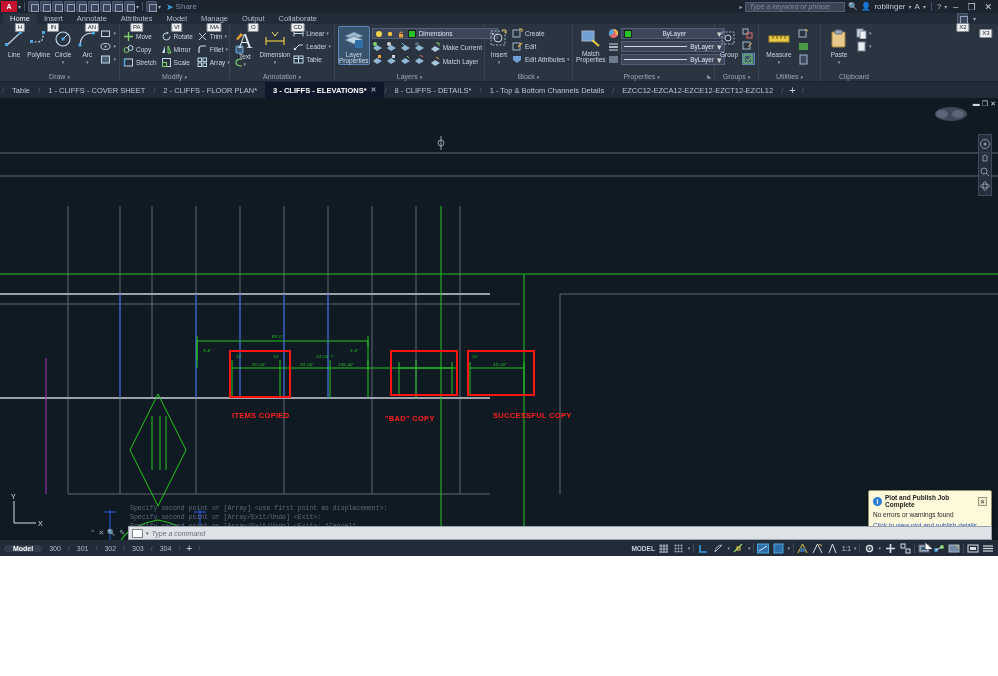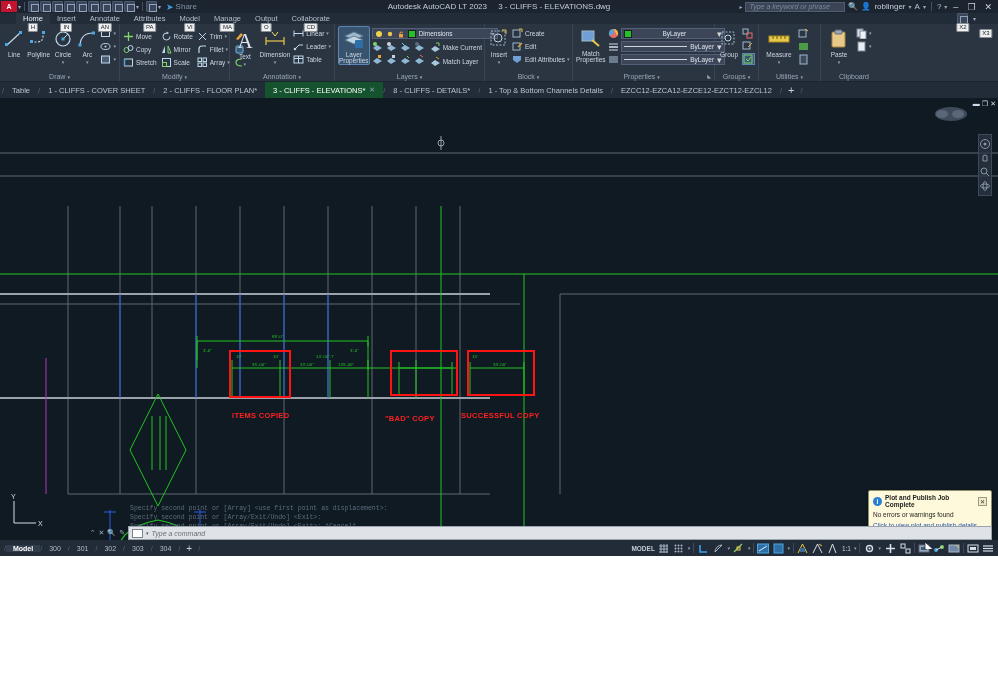--- a/index.html
+++ b/index.html
@@ -27,21 +27,21 @@
   .share-lbl { color:#7e8fa6; font-size:8px; }
   .title-center { position:absolute; left:0; right:0; text-align:center; color:#c3ccd8; font-size:8px; pointer-events:none; }
   .title-right { margin-left:auto; display:flex; align-items:center; gap:3px; padding-right:3px; }
   .searchbox { width:100px; height:10px; background:#3a4455; border:1px solid #515d72; display:flex; align-items:center;
                padding-left:3px; color:#7d8a9c; font-size:7px; font-style:italic; }
   .t-ico { color:#b9c3d1; font-size:8px; }
   .user { color:#c5cedb; font-size:8px; }
   .wbtn { color:#c9d2de; font-size:9px; padding:0 3px; }
 
   
-  .ribbon-tabs { height:11px; background:#222b38; display:flex; align-items:center; padding-left:16px; gap:0; position:relative; }
+  .ribbon-tabs { height:11px; background:#222b38; display:flex; align-items:center; padding-left:3px; gap:0; position:relative; }
   .rtab { font-size:7.5px; color:#b4bfcd; padding:1px 7px 1px 7px; position:relative; }
   .rtab.active { background:#2b3441; color:#e6ecf4; }
   .keytip { position:absolute; background:#eef0f2; color:#222; border:1px solid #8a8f96; font-size:6px;
             padding:0px 2px; border-radius:1px; line-height:7px; top:10px; left:50%; transform:translateX(-50%); z-index:40; }
   .tabs-right { margin-left:auto; display:flex; gap:4px; padding-right:6px; align-items:center; }
 
   
   .ribbon { height:58px; background:#2b3441; display:flex; align-items:stretch; border-bottom:1px solid #1d2531; position:relative; }
   .panel { position:relative; display:flex; flex-direction:column; border-right:1px solid #3a4454; padding:2px 3px 0 3px; }
   .panel-body { flex:1; display:flex; align-items:flex-start; gap:2px; }
@@ -63,21 +63,21 @@
   .lyr-dd .txt { font-size:6.5px; color:#dbe3ee; flex:1; }
   .lyr-dd .car { font-size:6px; color:#9fabbd; }
   .prop-dd { display:flex; align-items:center; width:104px; height:11px; background:#3c4658; border:1px solid #54607a; gap:3px; padding:0 2px; }
   .prop-dd .txt { font-size:6.5px; color:#dbe3ee; flex:1; text-align:center; }
   .line-sample { flex:1; height:1px; background:#cfd7e3; }
   .lyrgrid { display:grid; grid-template-columns:repeat(4,13px); gap:1px; }
 
   
   .filetabs { height:16px; background:#222b38; display:flex; align-items:center; padding-left:2px; font-size:7.5px; }
   .ftab { padding:0 8px; height:16px; display:flex; align-items:center; color:#b9c4d2; gap:4px; }
-  .ftab.active { background:#14532d; color:#ffffff; font-weight:normal; }
+  .ftab.active { background:#0f172a; color:#ffffff; font-weight:bold; }
   .fsep { color:#5a6678; }
   .fclose { font-size:7px; color:#93a0b2; }
   .plus { font-size:11px; color:#c4cedd; padding:0 6px; }
 
   
   .canvas { position:relative; height:451px; background:#101a22; overflow:hidden; }
   .cadsvg { position:absolute; inset:0; }
   .redlbl { position:absolute; color:#ff2020; font-size:7.5px; font-weight:bold; letter-spacing:.3px; }
   .redbox { position:absolute; border:2px solid #ff1414; }
   .vcube { position:absolute; top:6px; right:30px; width:34px; height:30px; }
@@ -145,25 +145,20 @@
       <div class="qicon"></div>
       <div class="qicon"></div>
       <span class="qcaret">▾</span>
       <div class="qsep"></div>
       <div class="qicon"></div>
       <span class="qcaret">▾</span>
       <div class="share">
         <span class="share-ico">➤</span>
         <span class="share-lbl">Share</span>
       </div>
-    </div>
-    <div class="title-center">
-      <span>Autodesk AutoCAD LT 2023</span>
-      &nbsp;&nbsp;&nbsp;
-      <span>3 - CLIFFS - ELEVATIONS.dwg</span>
     </div>
     <div class="title-right">
       <span class="qcaret">▸</span>
       <div class="searchbox">Type a keyword or phrase</div>
       <span class="t-ico">🔍</span>
       <span class="t-ico">👤</span>
       <span class="user">roblinger</span>
       <span class="qcaret">▾</span>
       <span class="t-ico">A</span>
       <span class="qcaret">▾</span>
@@ -994,21 +989,21 @@
         <circle cx="441" cy="45" r="3" fill="none"></circle>
       </g>
     </svg>
 
     <div class="redbox" style="left:229px;top:252px;width:62px;height:48px;"></div>
     <div class="redbox" style="left:390px;top:252px;width:68px;height:46px;"></div>
     <div class="redbox" style="left:467px;top:252px;width:68px;height:46px;"></div>
 
     <div class="redlbl" style="left:232px;top:313px;">ITEMS COPIED</div>
     <div class="redlbl" style="left:385px;top:316px;">"BAD" COPY</div>
-    <div class="redlbl" style="left:461px;top:313px;">SUCCESSFUL COPY</div>
+    <div class="redlbl" style="left:461px;top:313px;padding-left:32px;">SUCCESSFUL COPY</div>
 
     <div class="mini-win">
       <span>▬</span>
       <span>❐</span>
       <span>✕</span>
     </div>
 
     <svg class="vcube" viewBox="0 0 34 30">
       <ellipse cx="17" cy="10" rx="16" ry="7" fill="#4a5464" opacity="0.85"></ellipse>
       <ellipse cx="8" cy="10" rx="6" ry="4" fill="#5d6a7c" opacity="0.9"></ellipse>

